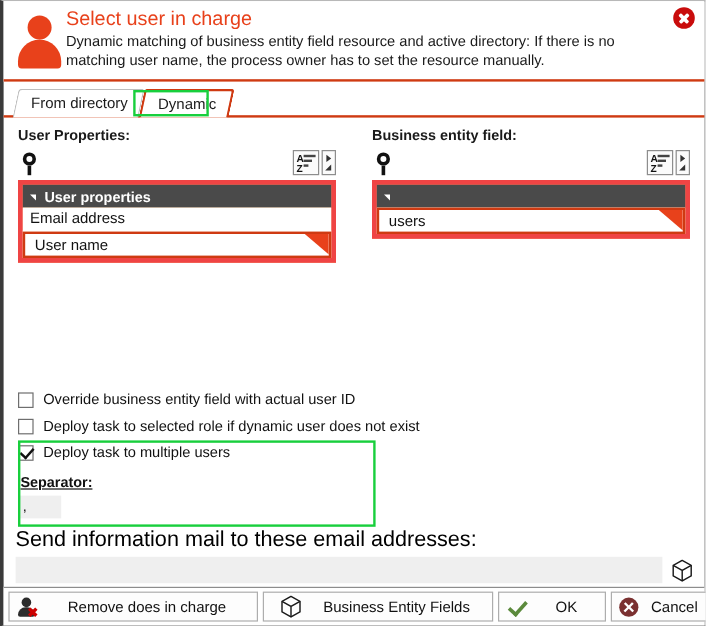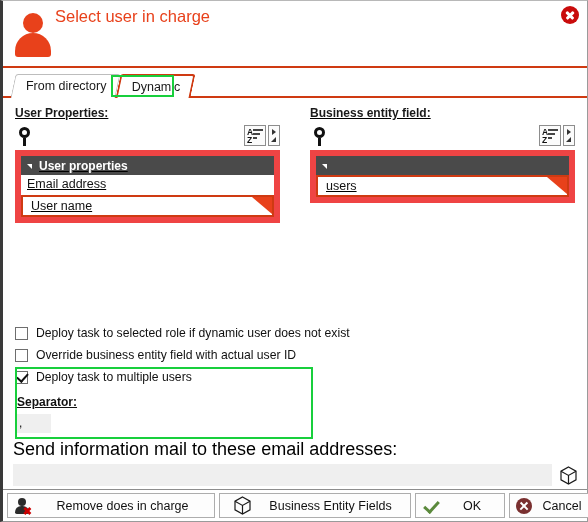--- a/index.html
+++ b/index.html
@@ -137,21 +137,21 @@
     border: 2px solid #18cf3c;
     z-index: 9;
     pointer-events: none;
   }
 
   
   .body-area {
     position: relative;
     padding: 8px 12px 0 12px;
   }
-  .cols { display: flex; gap: 30px; text-decoration: underline; }
+  .cols { display: flex; gap: 30px; }
   .col { flex: 1 1 50%; min-width: 0; }
 
   .col-label {
     font-size: 12px;
     color: #1a1a1a;
     font-weight: 700;
     margin-bottom: 4px;
   }
 
   .search-row {
@@ -224,21 +224,21 @@
   }
   .splitbtn .dn {
     position: absolute;
     left: 2px; bottom: 3px;
     width: 0; height: 0;
     border-right: 5px solid #333;
     border-top: 5px solid transparent;
   }
 
   .listbox {
-    border: 6px solid #ef4444;
+    border: 4px solid #ef4444;
     background: #fdba74;
   }
   .list-header {
     background: #4a4a4a;
     color: #ffffff;
     font-size: 12px;
     font-weight: 700;
     height: 19px;
     line-height: 18px;
     padding-left: 6px;
@@ -457,20 +457,21 @@
 
 <div id="app">
 
   <div class="header">
     <div class="header-icon">
       <div class="head"></div>
       <div class="body"></div>
     </div>
     <div class="header-text">
       <div class="header-title">Select user in charge</div>
+      <div class="header-desc">Dynamic matching of business entity field resource and active directory: If there is no matching user name, the process owner has to set the resource manually.</div>
     </div>
     <div class="close-btn">
       <div class="circ"></div>
     </div>
   </div>
 
   <div class="tabstrip">
     <div class="rule"></div>
     <div class="tab inactive">
       <span>From directory</span>
@@ -552,25 +553,25 @@
           </div>
         </div>
       </div>
 
     </div>
   </div>
 
   <div class="options">
     <div class="opt-row">
       <span class="cbox"></span>
-      <span class="opt-label">Deploy task to selected role if dynamic user does not exist</span>
+      <span class="opt-label">Override business entity field with actual user ID</span>
     </div>
     <div class="opt-row">
       <span class="cbox"></span>
-      <span class="opt-label">Override business entity field with actual user ID</span>
+      <span class="opt-label">Deploy task to selected role if dynamic user does not exist</span>
     </div>
     <div class="opt-row">
       <span class="cbox checked"></span>
       <span class="opt-label">Deploy task to multiple users</span>
     </div>
     <div class="sep-label">Separator:</div>
     <input class="sep-input" type="text" value="," style="">
     <div class="opt-highlight"></div>
   </div>
 

